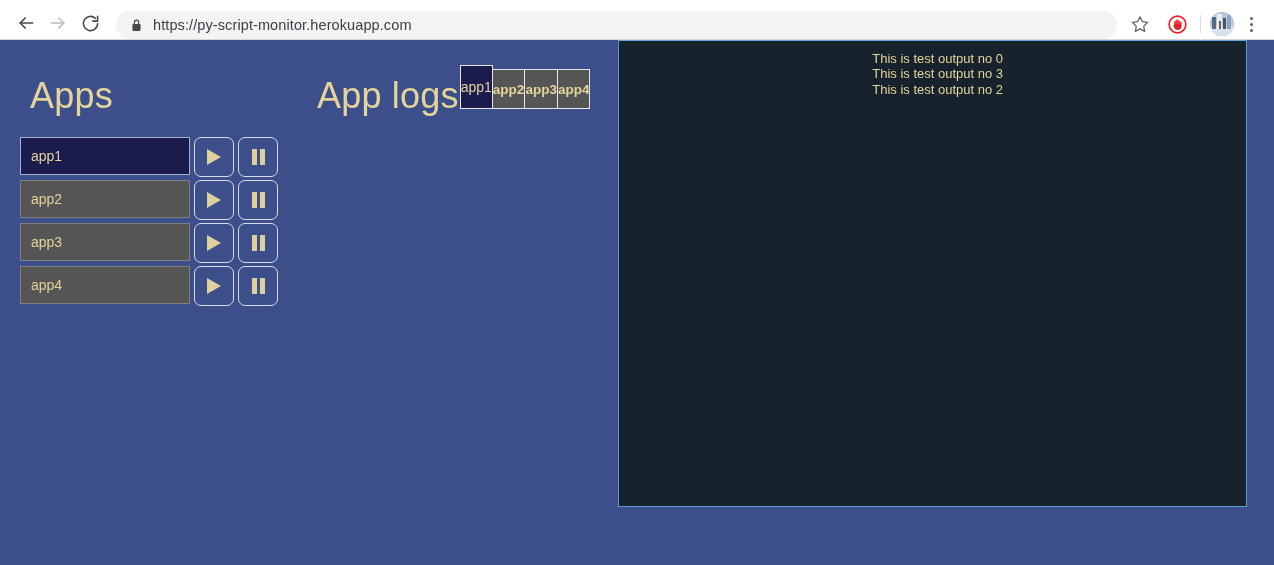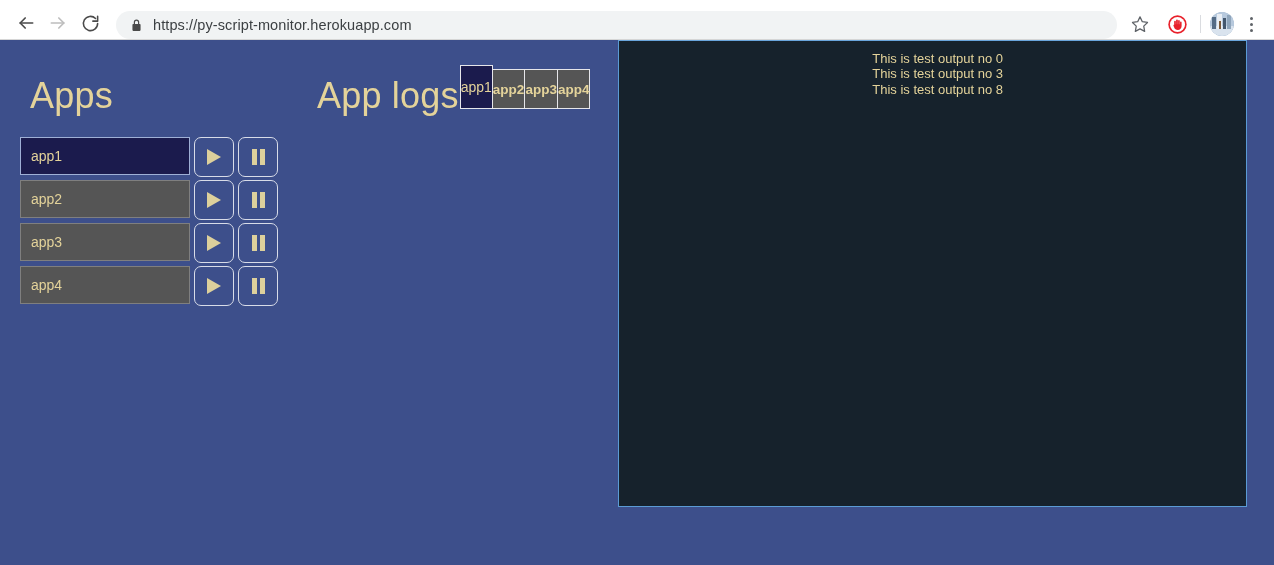--- a/index.html
+++ b/index.html
@@ -356,17 +356,17 @@
         <span>app3</span>
       </div>
       <div class="tab">
         <span>app4</span>
       </div>
     </div>
 
     <div class="log-panel">
       <div class="log-line">This is test output no 0</div>
       <div class="log-line">This is test output no 3</div>
-      <div class="log-line">This is test output no 8</div>
+      <div class="log-line">This is test output no 2</div>
     </div>
   </div>
 
 </div>
 
 </body></html>

